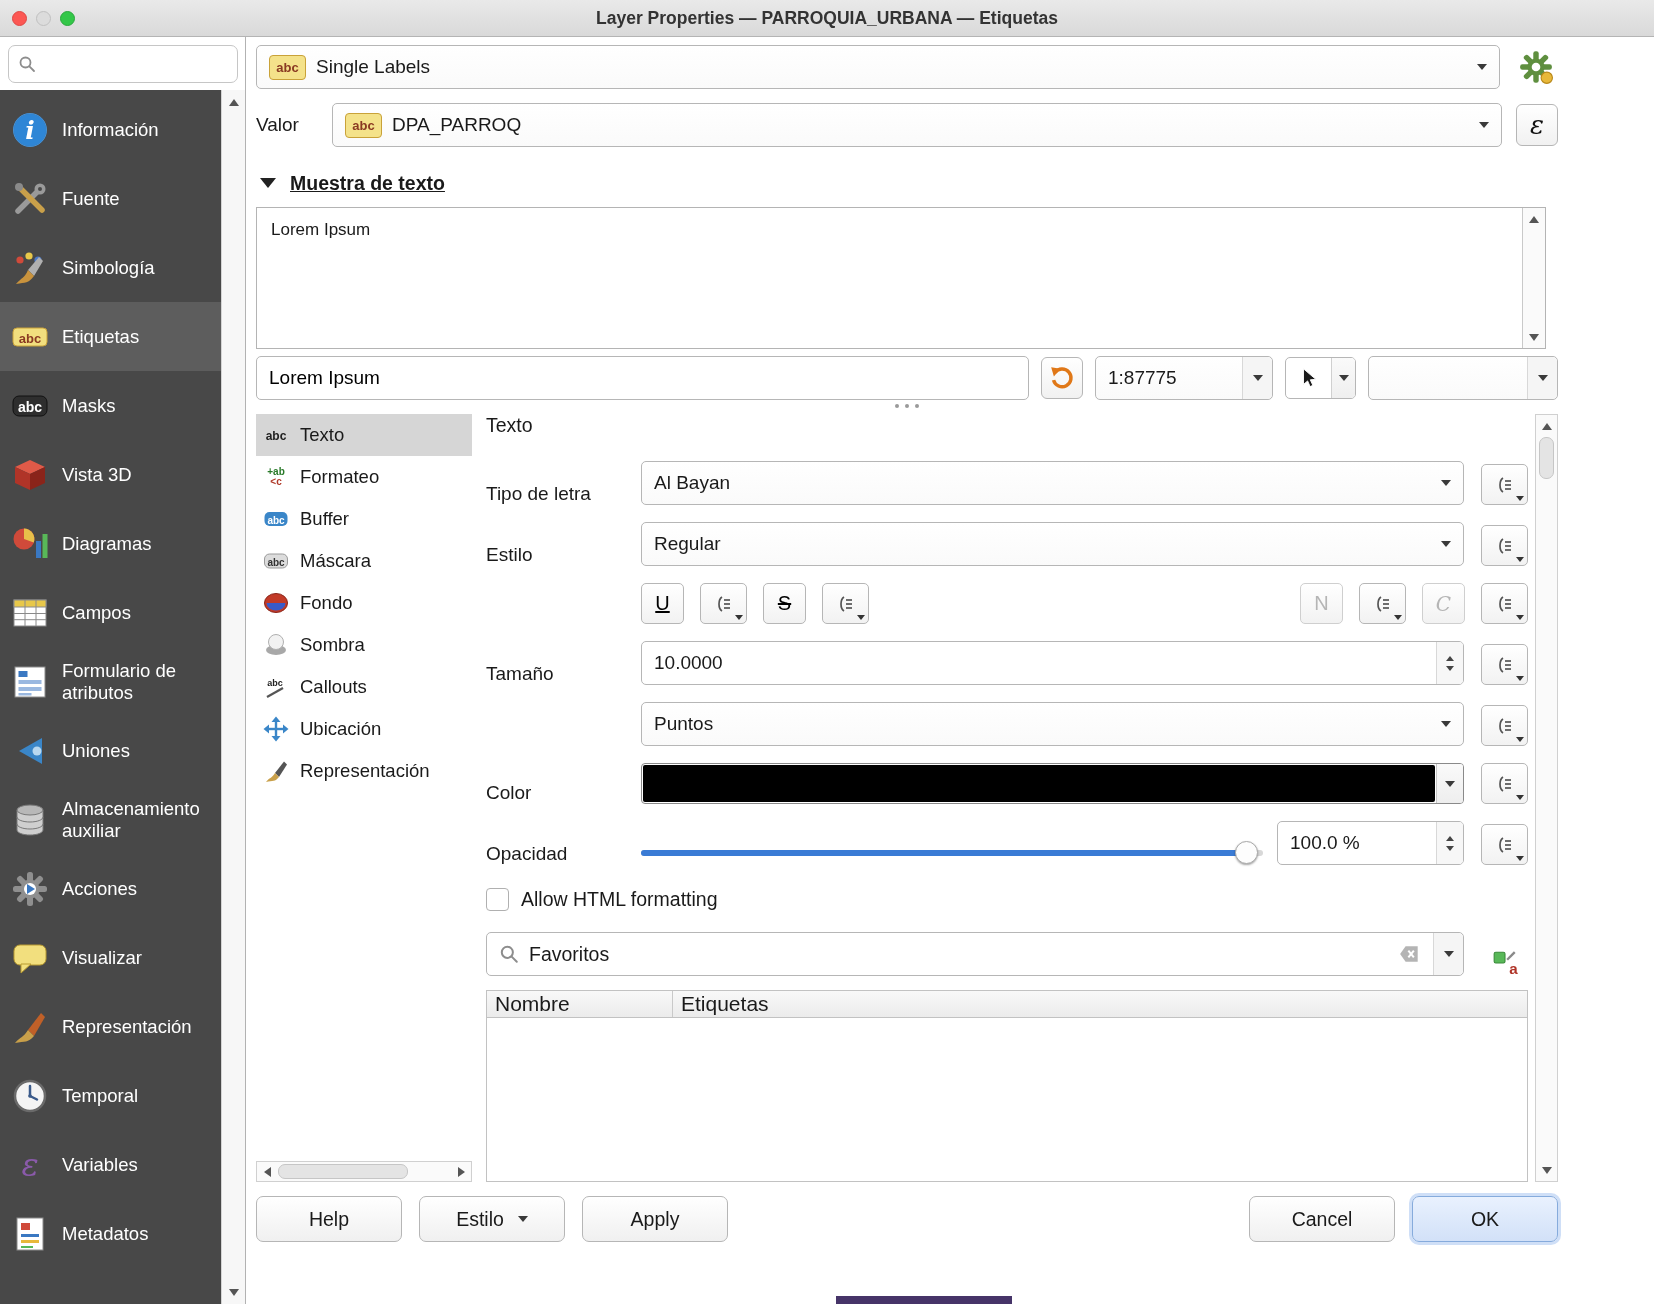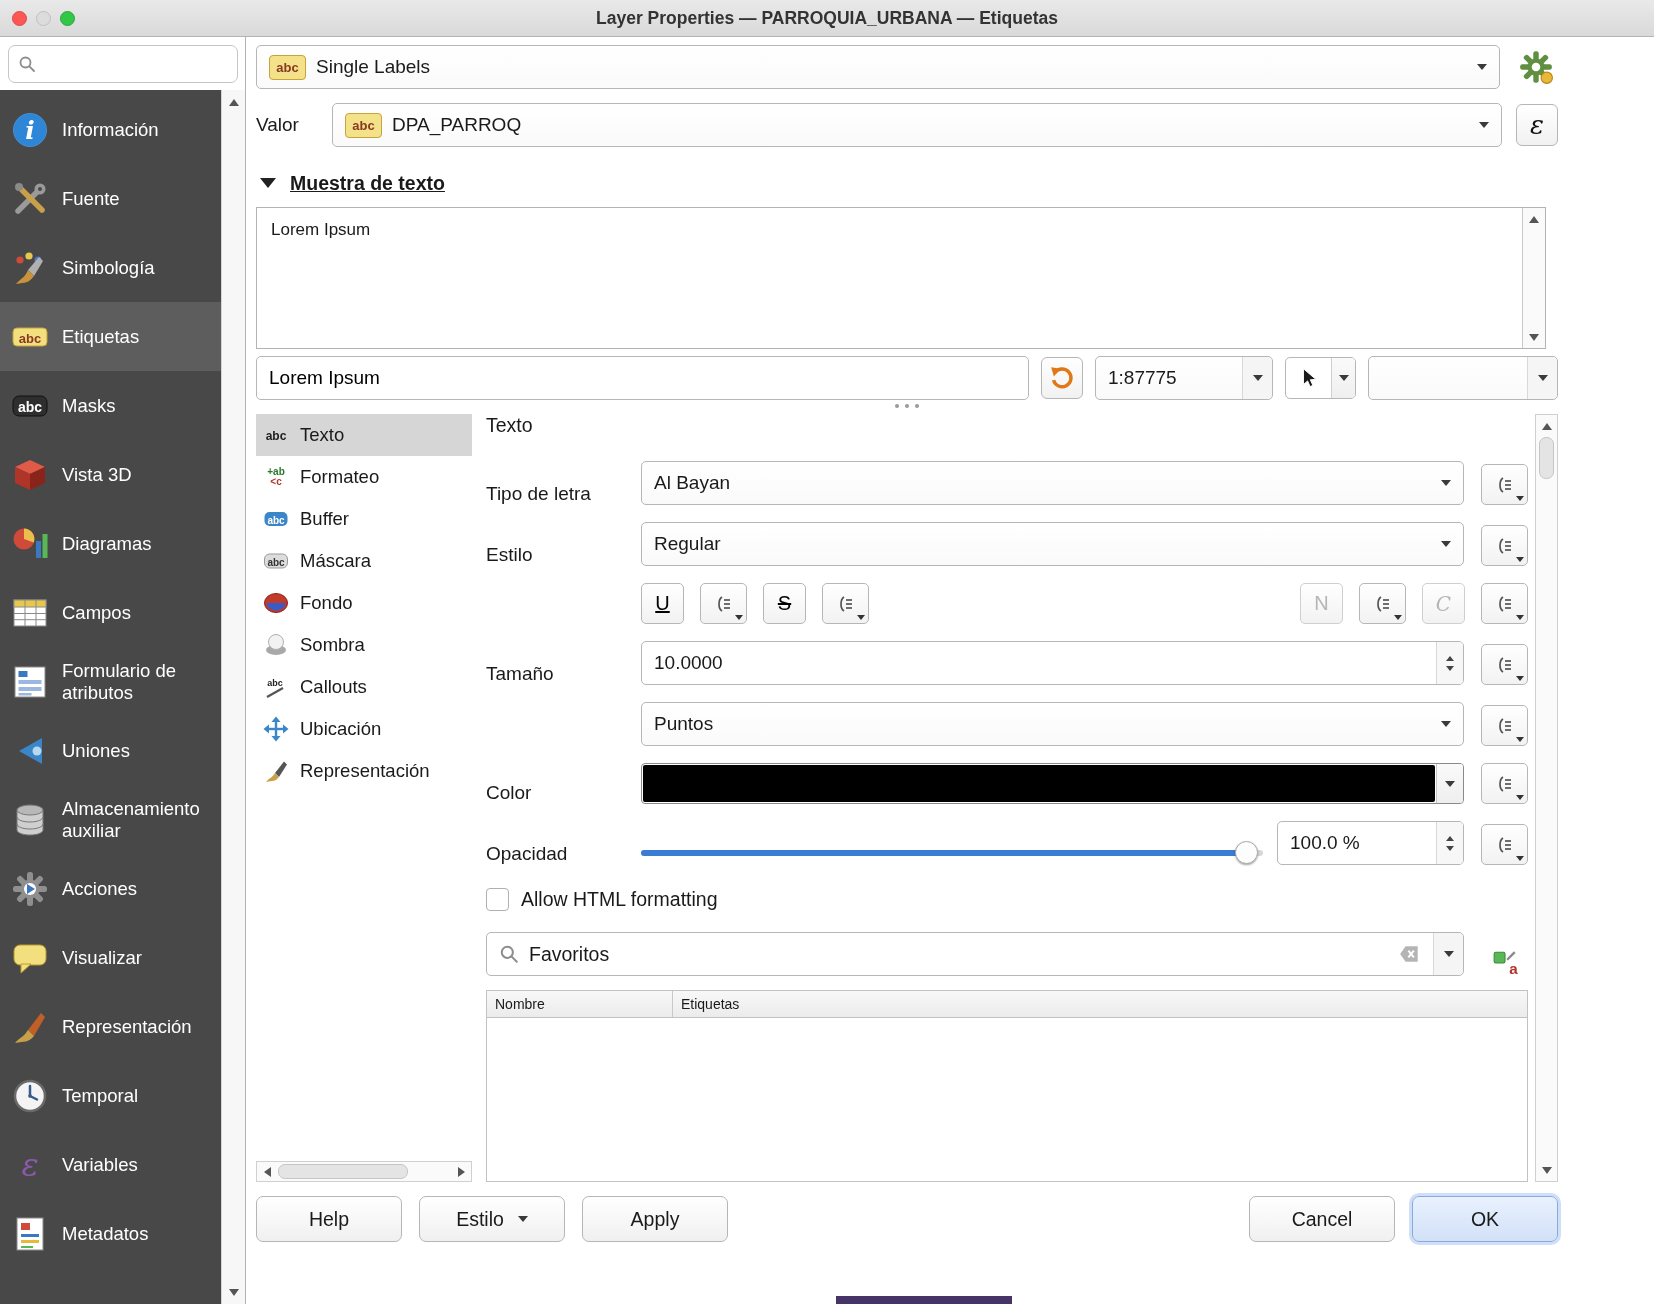--- a/index.html
+++ b/index.html
@@ -152,21 +152,21 @@
   .check-label { font-size:19.5px; }
 
   .favorites-row { margin-top:21px; }
   .search-combo { flex:1; min-width:0; height:44px; border:1px solid #b6b6b6; border-radius:5px; background:#fff;
                   display:flex; align-items:center; gap:10px; padding-left:12px; font-size:19.5px; }
   .clear-wrap { display:flex; align-items:center; margin-right:2px; }
   .style-mini { width:47px; margin-left:17px; flex:none; display:flex; align-items:center; justify-content:center; }
 
   .table { margin-top:14px; flex:1; min-height:0; border:1px solid #c2c2c2; display:flex; flex-direction:column; }
   .thead { display:flex; height:27px; flex:none; background:linear-gradient(#f8f8f8,#ebebeb); border-bottom:1px solid #c2c2c2;
-           font-size:14px; }
+           font-size:21px; }
   .th { width:186px; flex:none; display:flex; align-items:center; padding:0 8px; border-right:1px solid #c9c9c9; }
   .th.th-wide { flex:1; border-right:none; }
   .tbody { flex:1; background:#fff; }
 
   .lower-scroll { width:23px; flex:none; margin-left:7px; border:1px solid #d0d0d0; background:#fafafa;
                   display:flex; flex-direction:column; align-items:center; padding:2px 0; }
   .vthumb { width:15px; height:42px; flex:none; background:#e4e4e4; border:1px solid #c6c6c6; border-radius:7px; margin-top:2px; }
   .vspacer { flex:1; }
 
   

